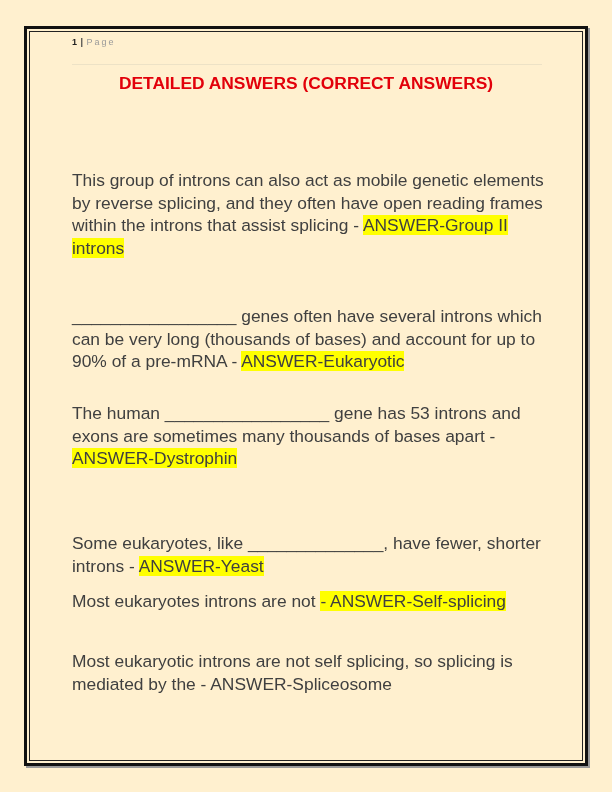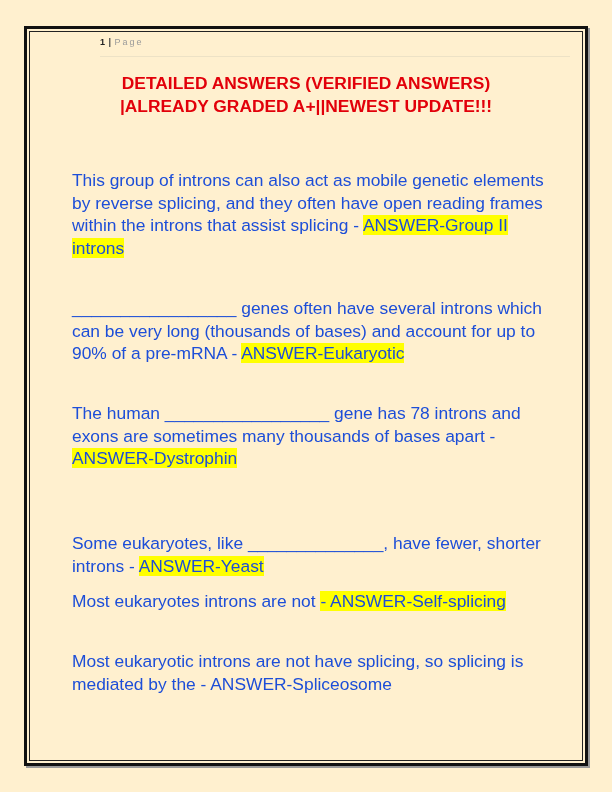--- a/index.html
+++ b/index.html
@@ -22,23 +22,22 @@
       left: 2px; top: 2px; right: 2px; bottom: 2px;
       border: 1px solid #222;
     }
     .page-header {
       position: absolute;
       left: 72px; top: 36px;
       width: 470px;
       font-size: 9px;
       line-height: 12px;
       border-bottom: 1px solid #ede2c6;
-      padding-bottom: 8px;
+      padding-bottom: 16px;
       color: #333;
-      margin-left: 28px;
     }
     .page-num { font-weight: bold; color: #222; }
     .page-sep { font-weight: bold; color: #444; margin: 0 1px; }
     .page-word { color: #9a9a9a; letter-spacing: 2px; }
     .title {
       position: absolute;
       left: 60px; top: 72px;
       width: 492px;
       text-align: center;
       color: #e2000a;
@@ -46,57 +45,56 @@
       font-size: 17.4px;
       line-height: 22.5px;
     }
     .title-line { display: block; white-space: nowrap; }
     .qa {
       position: absolute;
       left: 72px;
       width: 475px;
       font-size: 17.4px;
       line-height: 22.5px;
-      color: #1d4ed8;
+      color: #404040;
     }
     .hl { background: #ffff00; }
   </style>
 </head>
 <body>
 
 <div class="outer-border">
   <div class="inner-border"></div>
 </div>
 
 <div class="page-header">
   <span class="page-num">1</span>
   <span class="page-sep">|</span>
   <span class="page-word">Page</span>
 </div>
 
 <div class="title">
-  <span class="title-line">DETAILED ANSWERS (VERIFIED ANSWERS)</span>
-  <span class="title-line">|ALREADY GRADED A+||NEWEST UPDATE!!!</span>
+  <span class="title-line">DETAILED ANSWERS (CORRECT ANSWERS)</span>
 </div>
 
 <div class="qa" style="top:169px;">
   <span>This group of introns can also act as mobile genetic elements by reverse splicing, and they often have open reading frames within the introns that assist splicing - </span><span class="hl">ANSWER-Group II introns</span>
 </div>
 
-<div class="qa" style="top:297px;">
+<div class="qa" style="top:305px;">
   <span>_________________ genes often have several introns which can be very long (thousands of bases) and account for up to 90% of a pre-mRNA - </span><span class="hl">ANSWER-Eukaryotic</span>
 </div>
 
 <div class="qa" style="top:402px;">
-  <span>The human _________________ gene has 78 introns and exons are sometimes many thousands of bases apart - </span><span class="hl">ANSWER-Dystrophin</span>
+  <span>The human _________________ gene has 53 introns and exons are sometimes many thousands of bases apart - </span><span class="hl">ANSWER-Dystrophin</span>
 </div>
 
 <div class="qa" style="top:532px;">
   <span>Some eukaryotes, like ______________, have fewer, shorter introns - </span><span class="hl">ANSWER-Yeast</span>
 </div>
 
 <div class="qa" style="top:590px;">
   <span>Most eukaryotes introns are not </span><span class="hl">- ANSWER-Self-splicing</span>
 </div>
 
 <div class="qa" style="top:650px;">
-  <span>Most eukaryotic introns are not have splicing, so splicing is mediated by the - </span><span>ANSWER-Spliceosome</span>
+  <span>Most eukaryotic introns are not self splicing, so splicing is mediated by the - </span><span>ANSWER-Spliceosome</span>
 </div>
 
 </body></html>

